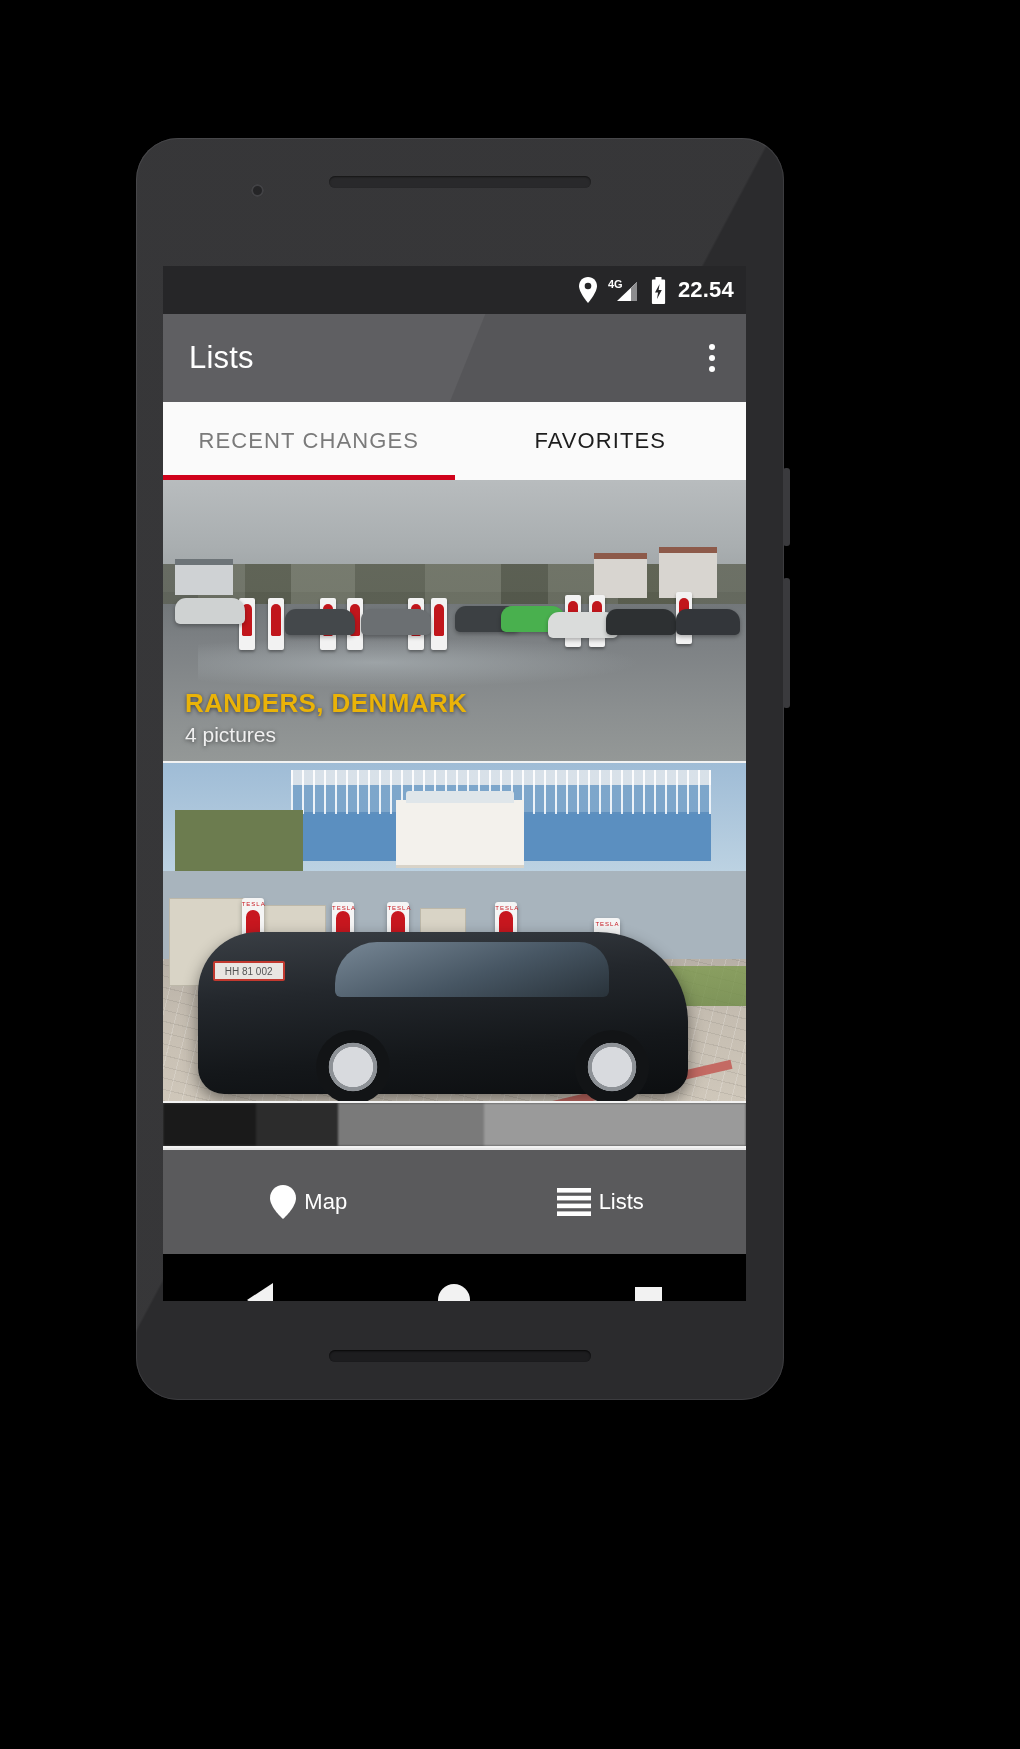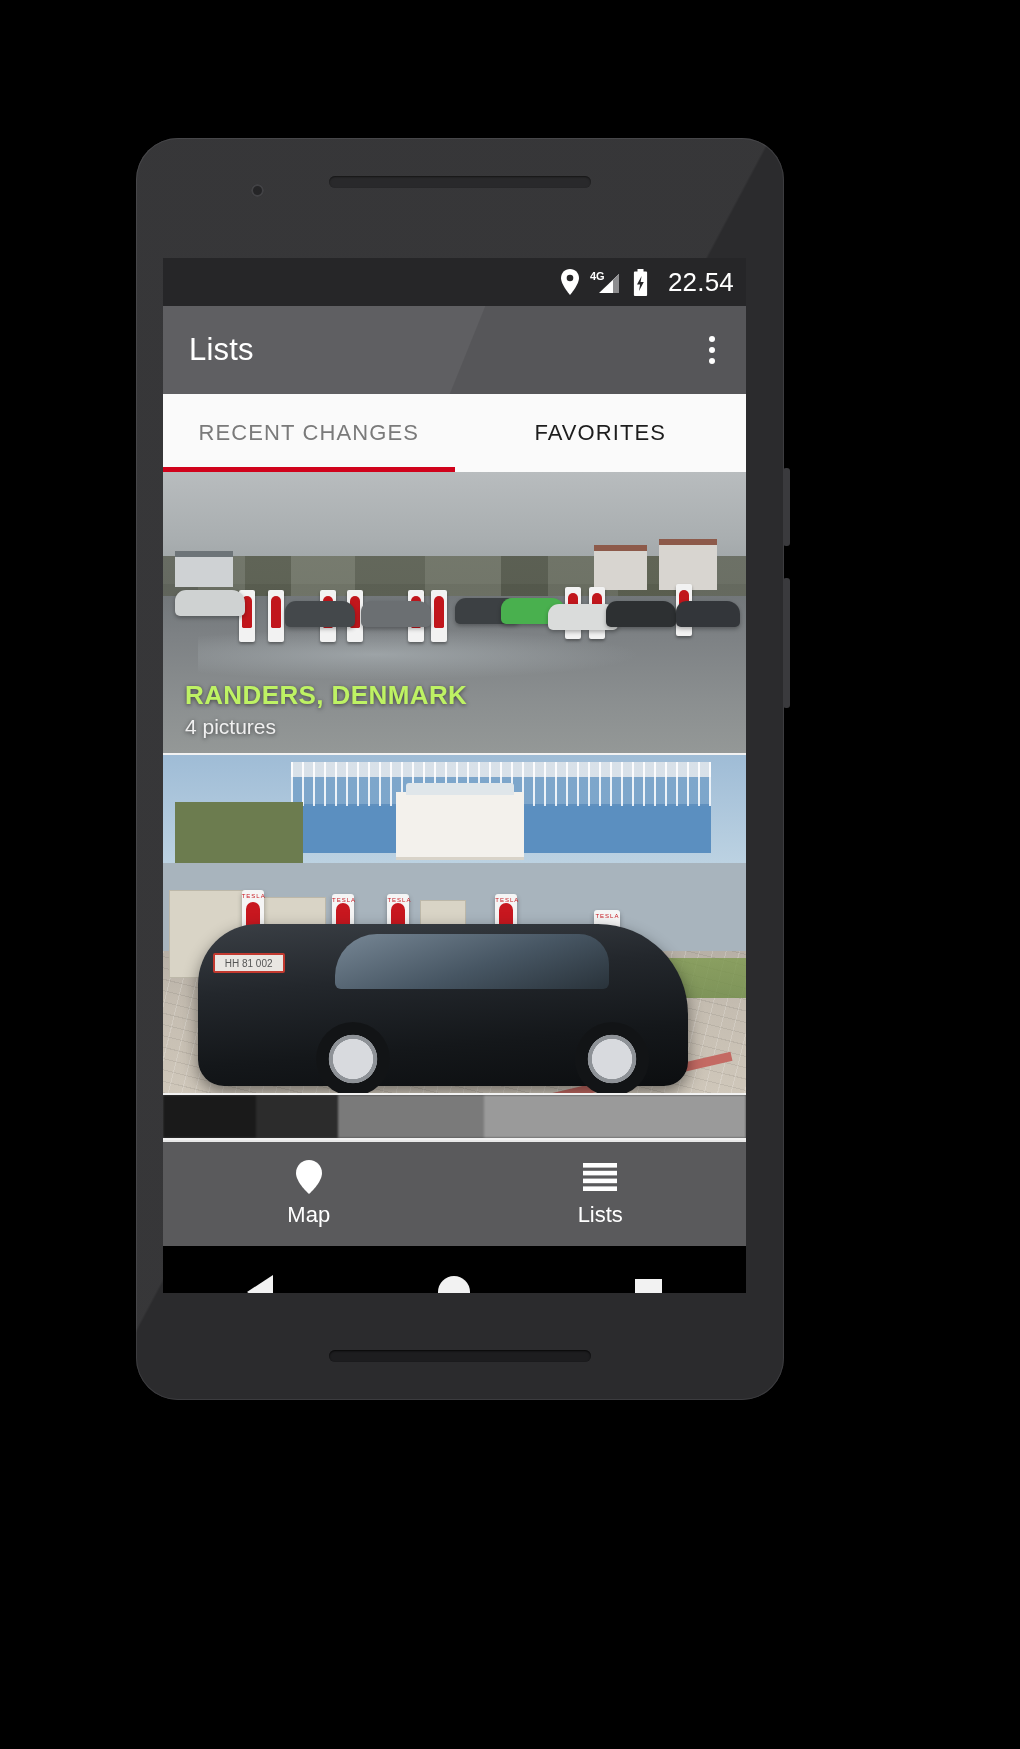--- a/index.html
+++ b/index.html
@@ -54,39 +54,39 @@
   }
   .btn-volume {
     position: absolute; right: -6px; top: 440px;
     width: 7px; height: 130px; border-radius: 3px;
     background: #3a3a3d;
   }
 
   
   .screen {
     position: absolute;
-    left: 163px; top: 258px;
+    left: 163px; top: 266px;
     width: 583px; height: 1035px;
     background: #000;
     overflow: hidden;
   }
 
   
   .statusbar {
     position: relative;
     height: 48px;
     background: #262628;
     display: flex; align-items: center; justify-content: flex-end;
     padding-right: 12px;
     gap: 9px;
   }
   .sb-icon { display: flex; align-items: center; }
   .sb-clock {
-    color: #fff; font-size: 26px; font-weight: 400;
-    letter-spacing: 0.2px; margin-left: 10px;
+    color: #fff; font-size: 22px; font-weight: 700;
+    letter-spacing: 0.2px; margin-left: 2px;
   }
 
   
   .appbar {
     position: relative;
     height: 88px;
     background: #565659;
     display: flex; align-items: center;
     padding: 0 8px 0 26px;
     overflow: hidden;
@@ -154,21 +154,21 @@
   .card.c3 { height: 45px; }
 
   .card-caption {
     position: absolute;
     left: 0; bottom: 0;
     padding: 0 0 14px 22px;
     z-index: 5;
     text-shadow: 0 1px 4px rgba(0,0,0,0.55);
   }
   .card-title {
-    color: #bef264; font-size: 26px; font-weight: 700;
+    color: #eab308; font-size: 26px; font-weight: 700;
     letter-spacing: 0.4px; text-transform: uppercase;
     margin-bottom: 4px;
   }
   .card-sub {
     color: #f0f0f0; font-size: 21px; font-weight: 400;
   }
 
   
   .photo1 { position: absolute; inset: 0; background: #8d9295; }
   .p1-sky {
@@ -309,21 +309,21 @@
   }
 
   
   .bottomnav {
     height: 104px;
     background: #5a5a5c;
     display: flex;
   }
   .navitem {
     flex: 1;
-    display: flex; flex-direction: column; align-items: center; justify-content: center;
+    display: flex; flex-direction: row; align-items: center; justify-content: center;
     gap: 8px;
   }
   .navitem .label { color: #fff; font-size: 22px; }
   .navicon { height: 34px; display: flex; align-items: center; justify-content: center; }
 
   
   .softkeys {
     height: 92px; background: #000;
     display: flex; align-items: center; justify-content: space-around;
   }

